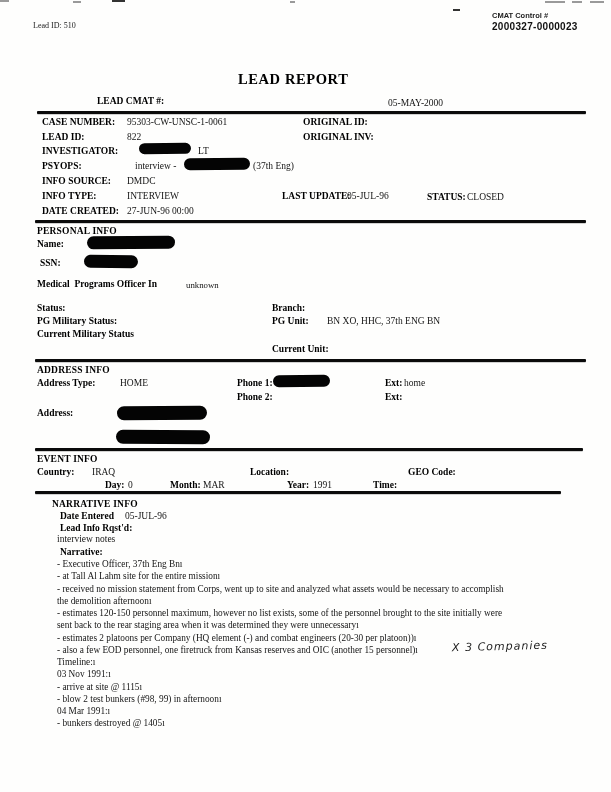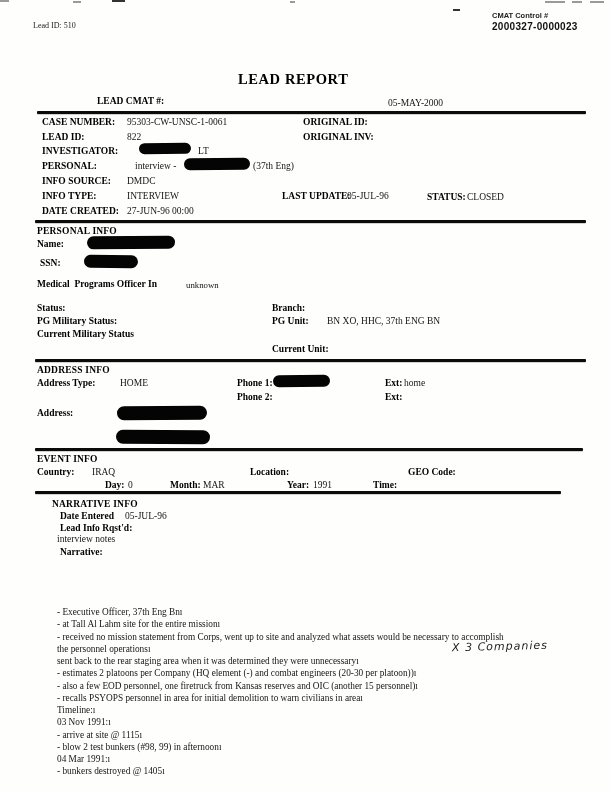--- a/index.html
+++ b/index.html
@@ -13,21 +13,21 @@
   .rule{position:absolute;height:2.6px;background:#0b0b0b;border-radius:1px;
         box-shadow:0 .5px 0 rgba(0,0,0,.35);}
   .redact{position:absolute;background:#040404;border-radius:6px;
           transform:rotate(-.4deg);}
   .title{font-family:"Liberation Serif",serif;font-weight:bold;font-size:14.5px;
          letter-spacing:.6px;color:#000;}
   .sans-sm{font-family:"Liberation Sans",sans-serif;font-weight:bold;font-size:7.5px;color:#222;}
   .sans-num{font-family:"Liberation Sans",sans-serif;font-weight:bold;font-size:10px;
             letter-spacing:.3px;color:#111;}
   .tiny{font-size:8px;color:#1a1a1a;}
-  .narr{position:absolute;left:57px;top:558px;font-size:9.3px;color:#151515;margin-top:48px;}
+  .narr{position:absolute;left:57px;top:558px;font-size:9.3px;color:#151515;}
   .narr .nline{line-height:12.25px;white-space:nowrap;}
   .hand{font-family:"DejaVu Sans",sans-serif;font-style:italic;font-size:11px;
         letter-spacing:1px;color:#1c1c1c;transform:rotate(-1.5deg);}
   .speck{position:absolute;background:#9a9a9a;}
   .speck.dark{background:#333;}
 </style>
 </head>
 <body>
 
 <div id="page">
@@ -57,21 +57,21 @@
     <div class="abs lbl" style="left:303px;top:117px">ORIGINAL ID:</div>
 
     <div class="abs lbl" style="left:42px;top:132px">LEAD ID:</div>
     <div class="abs val" style="left:127px;top:132px">822</div>
     <div class="abs lbl" style="left:303px;top:132px">ORIGINAL INV:</div>
 
     <div class="abs lbl" style="left:42px;top:146px">INVESTIGATOR:</div>
     <div class="redact" style="left:139px;top:143px;width:52px;height:11px"></div>
     <div class="abs val" style="left:198px;top:146px">LT</div>
 
-    <div class="abs lbl" style="left:42px;top:161px">PERSONAL:</div>
+    <div class="abs lbl" style="left:42px;top:161px">PSYOPS:</div>
     <div class="abs val" style="left:135px;top:161px">interview -</div>
     <div class="redact" style="left:184px;top:158px;width:66px;height:12px"></div>
     <div class="abs val" style="left:253px;top:161px">(37th Eng)</div>
 
     <div class="abs lbl" style="left:42px;top:176px">INFO SOURCE:</div>
     <div class="abs val" style="left:127px;top:176px">DMDC</div>
 
     <div class="abs lbl" style="left:42px;top:191px">INFO TYPE:</div>
     <div class="abs val" style="left:127px;top:191px">INTERVIEW</div>
     <div class="abs lbl" style="left:282px;top:191px">LAST UPDATE:</div>
@@ -146,25 +146,25 @@
     <div class="abs lbl" style="left:60px;top:511px">Date Entered</div>
     <div class="abs val" style="left:125px;top:511px">05-JUL-96</div>
     <div class="abs lbl" style="left:60px;top:523px">Lead Info Rqst'd:</div>
     <div class="abs val" style="left:57px;top:534px">interview notes</div>
     <div class="abs lbl" style="left:60px;top:547px">Narrative:</div>
 
     <div class="narr">
       <div class="nline">- Executive Officer, 37th Eng Bnı</div>
       <div class="nline">- at Tall Al Lahm site for the entire missionı</div>
       <div class="nline">- received no mission statement from Corps, went up to site and analyzed what assets would be necessary to accomplish</div>
-      <div class="nline">the personnel operationsı</div>
+      <div class="nline">the demolition afternoonı</div>
+      <div class="nline">- estimates 120-150 personnel maximum, however no list exists, some of the personnel brought to the site initially were</div>
       <div class="nline">sent back to the rear staging area when it was determined they were unnecessaryı</div>
       <div class="nline">- estimates 2 platoons per Company (HQ element (-) and combat engineers (20-30 per platoon))ı</div>
       <div class="nline">- also a few EOD personnel, one firetruck from Kansas reserves and OIC (another 15 personnel)ı</div>
-      <div class="nline">- recalls PSYOPS personnel in area for initial demolition to warn civilians in areaı</div>
       <div class="nline">Timeline:ı</div>
       <div class="nline">03 Nov 1991:ı</div>
       <div class="nline">- arrive at site @ 1115ı</div>
       <div class="nline">- blow 2 test bunkers (#98, 99) in afternoonı</div>
       <div class="nline">04 Mar 1991:ı</div>
       <div class="nline">- bunkers destroyed @ 1405ı</div>
     </div>
 
     <div class="abs hand" style="left:452px;top:640px">X 3 Companies</div>
   </div>

